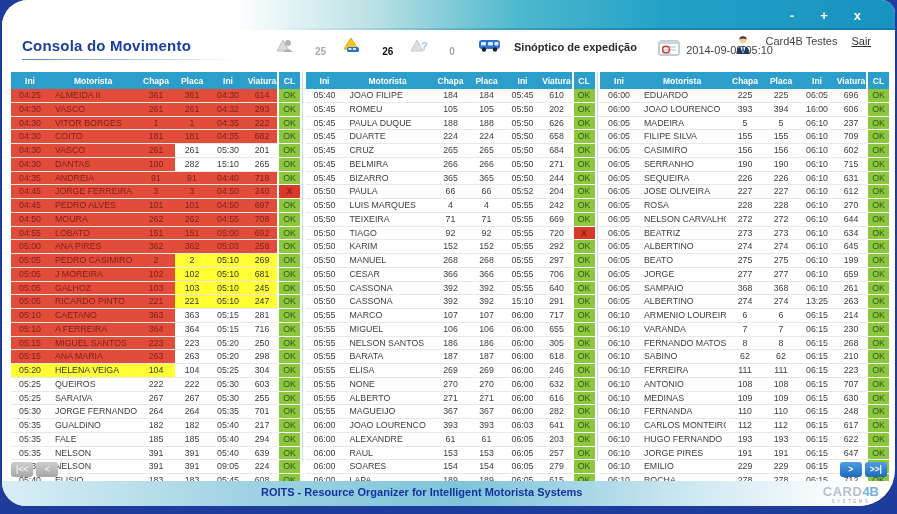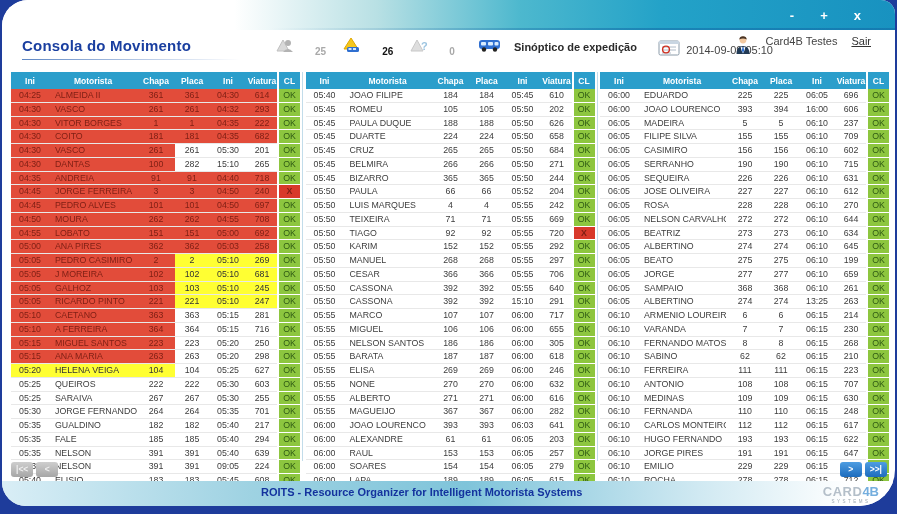--- a/index.html
+++ b/index.html
@@ -393,21 +393,21 @@
             <td class="c-w">05:20</td>
             <td class="c-w">298</td>
             <td class="cl-ok">OK</td>
           </tr>
           <tr>
             <td class="c-y">05:20</td>
             <td class="c-y">HELENA VEIGA</td>
             <td class="c-y">104</td>
             <td class="c-w">104</td>
             <td class="c-w">05:25</td>
-            <td class="c-w">627</td>
+            <td class="c-w">304</td>
             <td class="cl-ok">OK</td>
           </tr>
           <tr>
             <td class="c-w">05:25</td>
             <td class="c-w">QUEIROS</td>
             <td class="c-w">222</td>
             <td class="c-w">222</td>
             <td class="c-w">05:30</td>
             <td class="c-w">603</td>
             <td class="cl-ok">OK</td>

